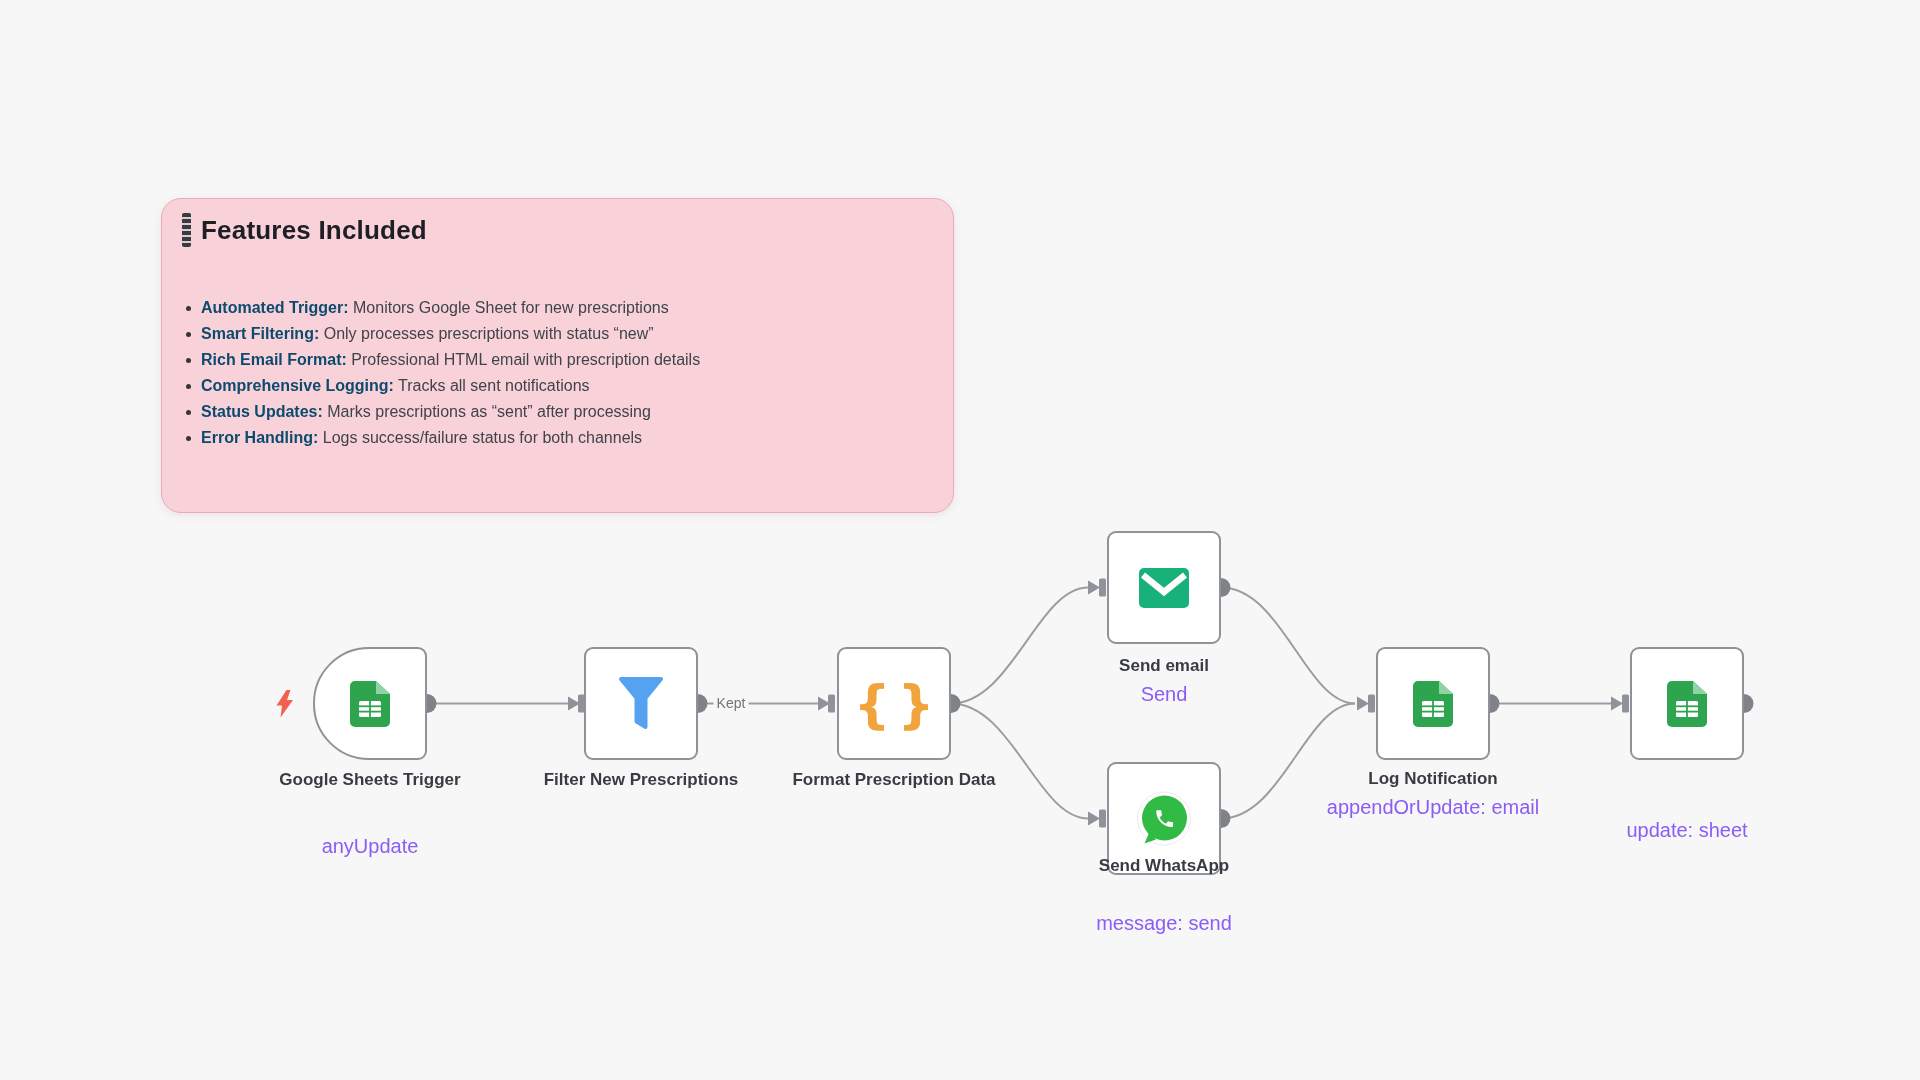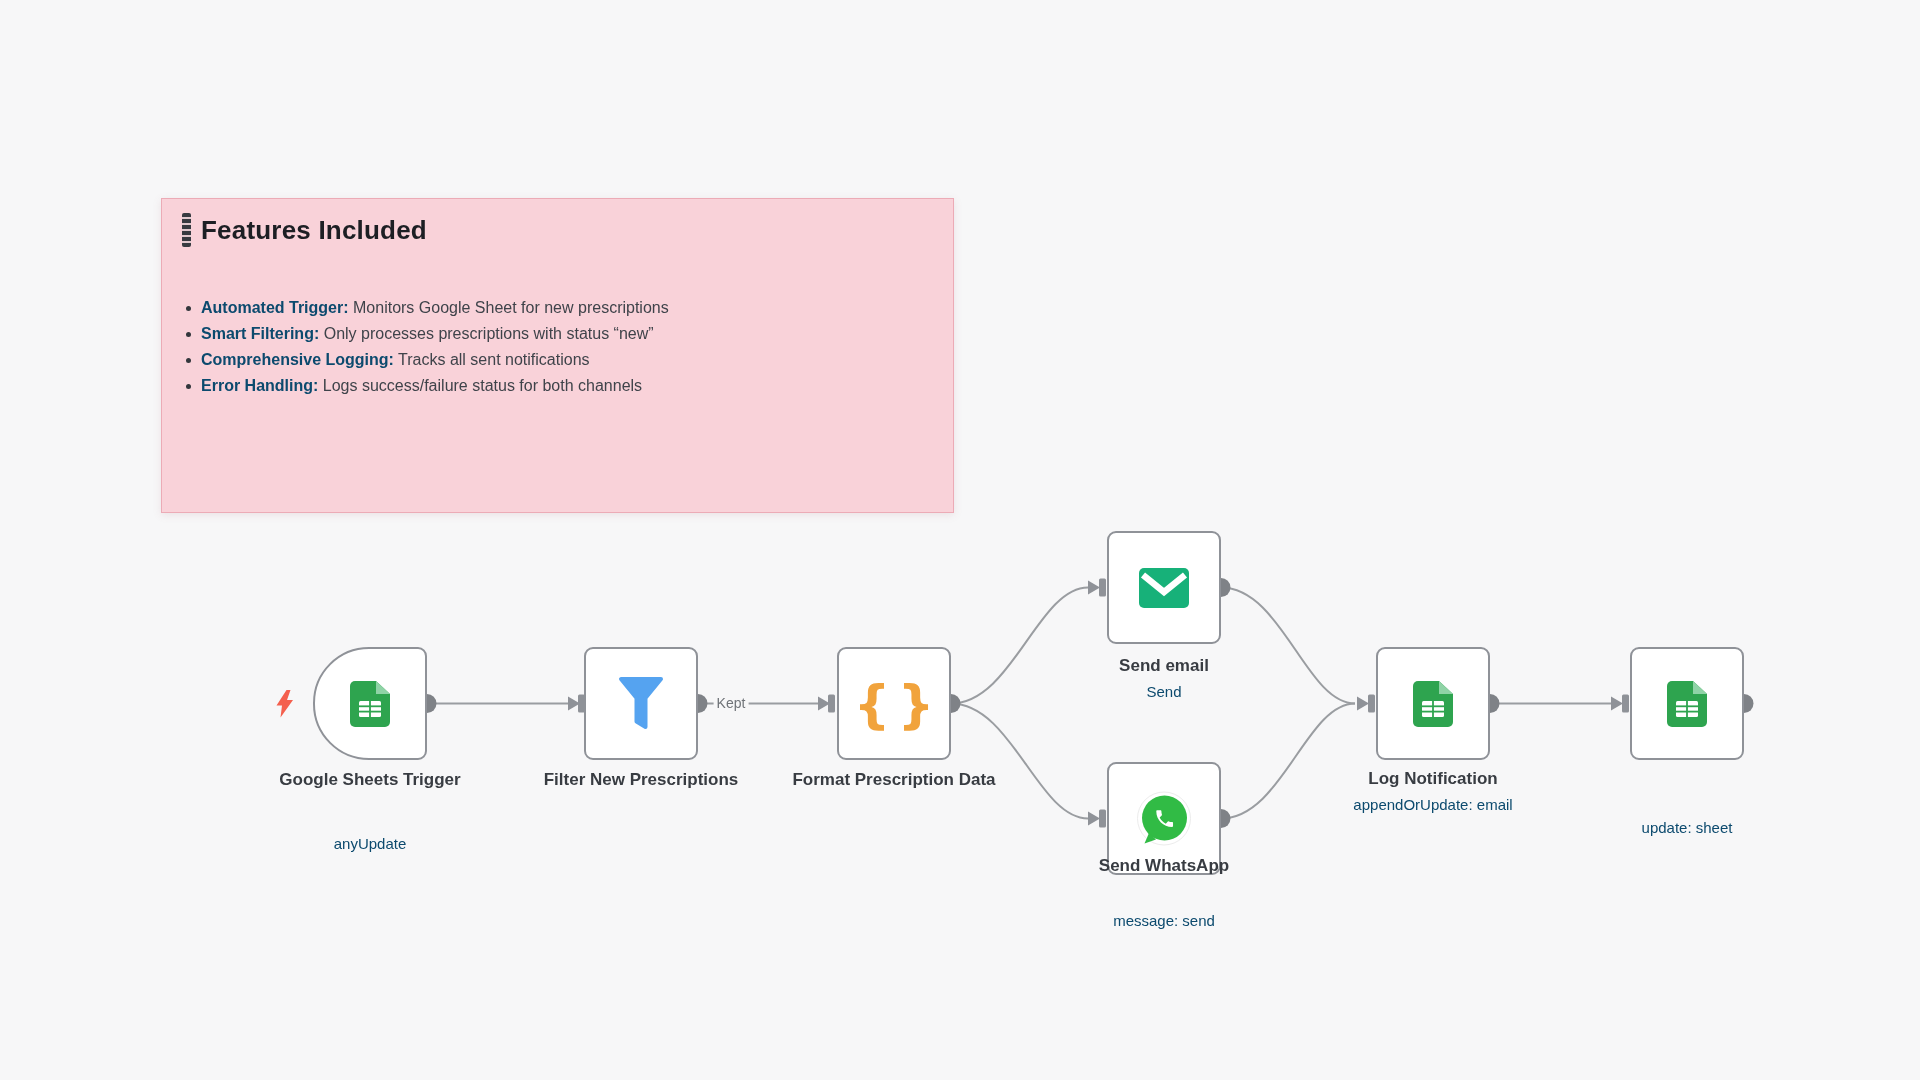--- a/index.html
+++ b/index.html
@@ -6,21 +6,21 @@
   body{
     width:1920px;height:1080px;overflow:hidden;position:relative;
     background:#f7f7f8;
     font-family:"Liberation Sans","DejaVu Sans",sans-serif;
   }
   .canvas{position:absolute;inset:0;}
 
   
   .note{
     position:absolute;left:161px;top:198px;width:793px;height:315px;
-    background:#f9d2d9;border:1px solid #ecabb6;border-radius:0;
+    background:#f9d2d9;border:1px solid #ecabb6;border-radius:20px;
     box-shadow:0 2px 8px rgba(170,110,120,.15);
     box-sizing:border-box;padding:14px 20px;
   }
   .note-head{display:flex;align-items:center;gap:10px;}
   .note-badge{
     width:9px;height:34px;border-radius:2px;background-color:#383b41;
     background-image:repeating-linear-gradient(180deg,rgba(0,0,0,0) 0 4px,rgba(255,226,231,.85) 4px 6px);
     flex:0 0 auto;
   }
   .note-title{font-size:26px;font-weight:700;color:#1d1f24;letter-spacing:.2px;}
@@ -43,21 +43,21 @@
   }
   .node.trigger{border-radius:56px 9px 9px 56px;}
   .node-label{
     position:absolute;transform:translateX(-50%);
     font-size:17px;font-weight:600;color:#383c42;text-align:center;
     line-height:22px;white-space:nowrap;
   }
   .node-label.wrap{white-space:normal;width:190px;}
   .node-sublabel{
     position:absolute;transform:translateX(-50%);
-    font-size:15px;font-weight:400;color:#0c4a6e;text-align:center;white-space:nowrap;
+    font-size:20px;font-weight:400;color:#8b5cf6;text-align:center;white-space:nowrap;
   }
   .conn-label{
     position:absolute;transform:translate(-50%,-50%);
     font-size:14px;color:#6f7378;background:#f7f7f8;padding:0 3px;line-height:16px;
   }
   .braces{font-size:52px;font-weight:700;color:#f1a33c;letter-spacing:7px;
     font-family:"DejaVu Sans",sans-serif;line-height:1;padding-left:7px;}
   svg.wires{position:absolute;left:0;top:0;pointer-events:none;}
   svg.wires path,svg.wires line{pointer-events:stroke;}
 </style>
@@ -67,21 +67,23 @@
 <div class="canvas">
 
   <div class="note">
     <div class="note-head">
       <span class="note-badge"></span>
       <span class="note-title">Features Included</span>
     </div>
     <ul class="note-list">
       <li><span class="note-term">Automated Trigger:</span><span> Monitors Google Sheet for new prescriptions</span></li>
       <li><span class="note-term">Smart Filtering:</span><span> Only processes prescriptions with status “new”</span></li>
+      <li><span class="note-term">Rich Email Format:</span><span> Professional HTML email with prescription details</span></li>
       <li><span class="note-term">Comprehensive Logging:</span><span> Tracks all sent notifications</span></li>
+      <li><span class="note-term">Status Updates:</span><span> Marks prescriptions as “sent” after processing</span></li>
       <li><span class="note-term">Error Handling:</span><span> Logs success/failure status for both channels</span></li>
     </ul>
   </div>
 
   <svg class="wires" width="1920" height="1080" viewBox="0 0 1920 1080">
     <g stroke="#9a9da1" stroke-width="2" fill="none">
       <line x1="427" y1="703.5" x2="568" y2="703.5"></line>
       <line x1="704" y1="703.5" x2="818" y2="703.5"></line>
       <path d="M951 703.5 C1012 703.5 1038 587.5 1088 587.5"></path>
       <path d="M951 703.5 C1012 703.5 1038 818.5 1088 818.5"></path>

